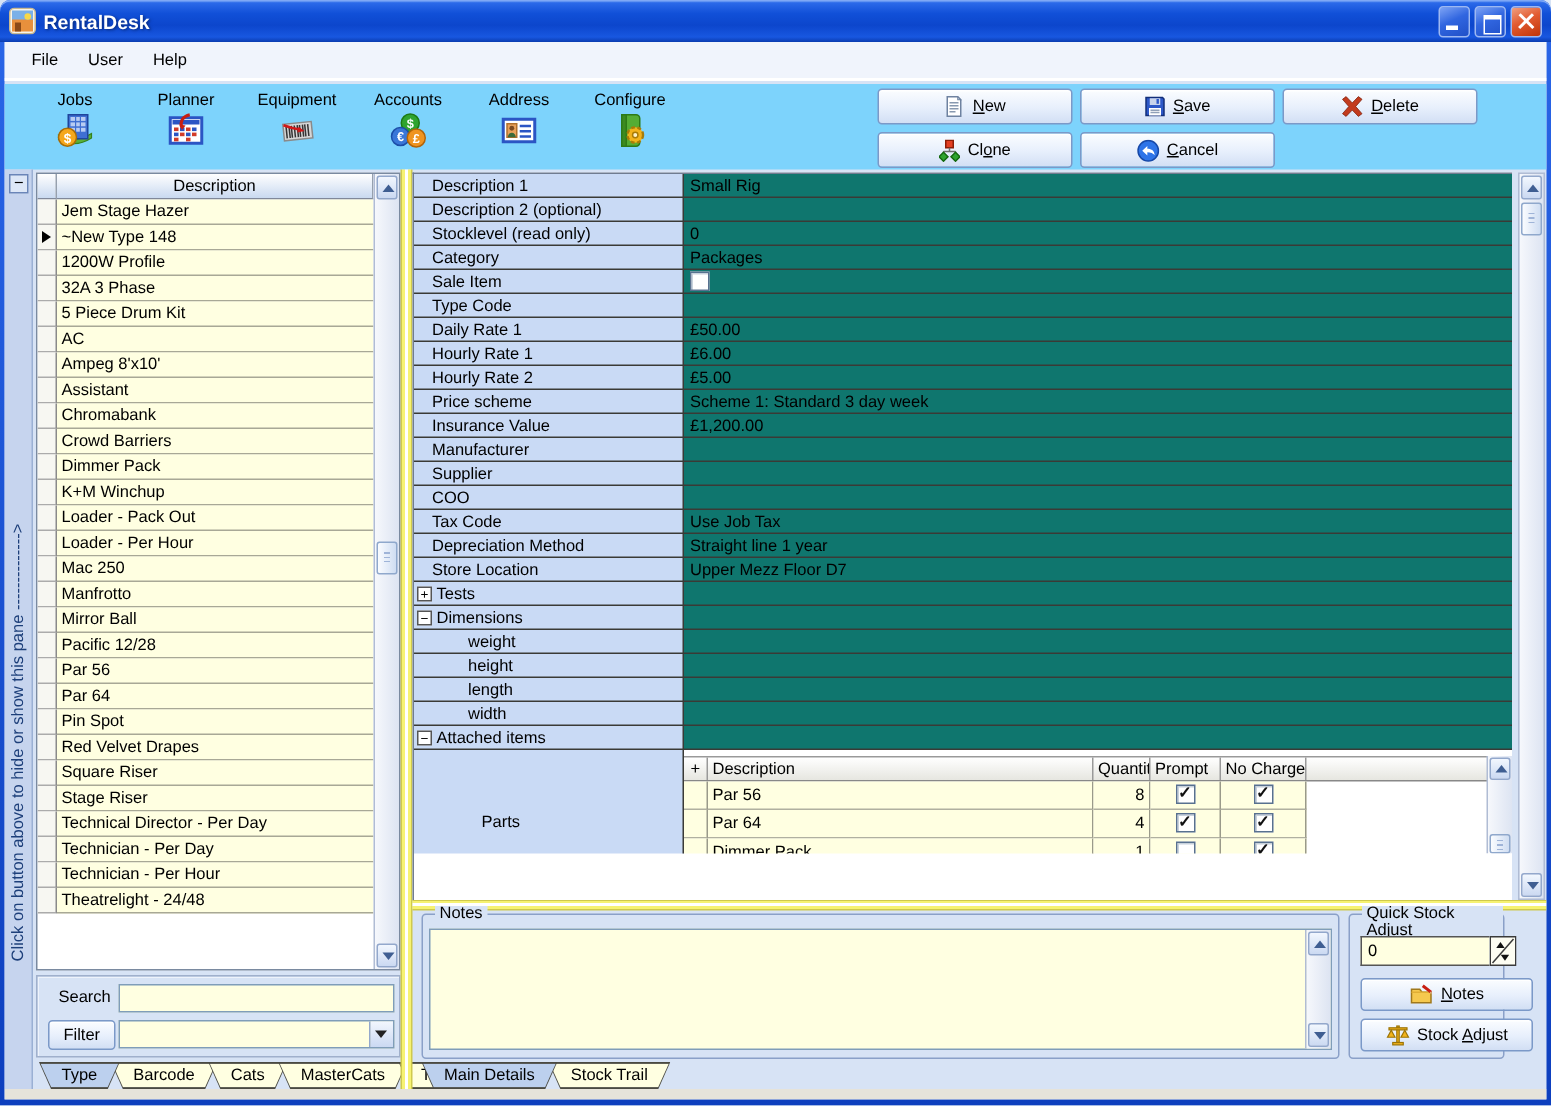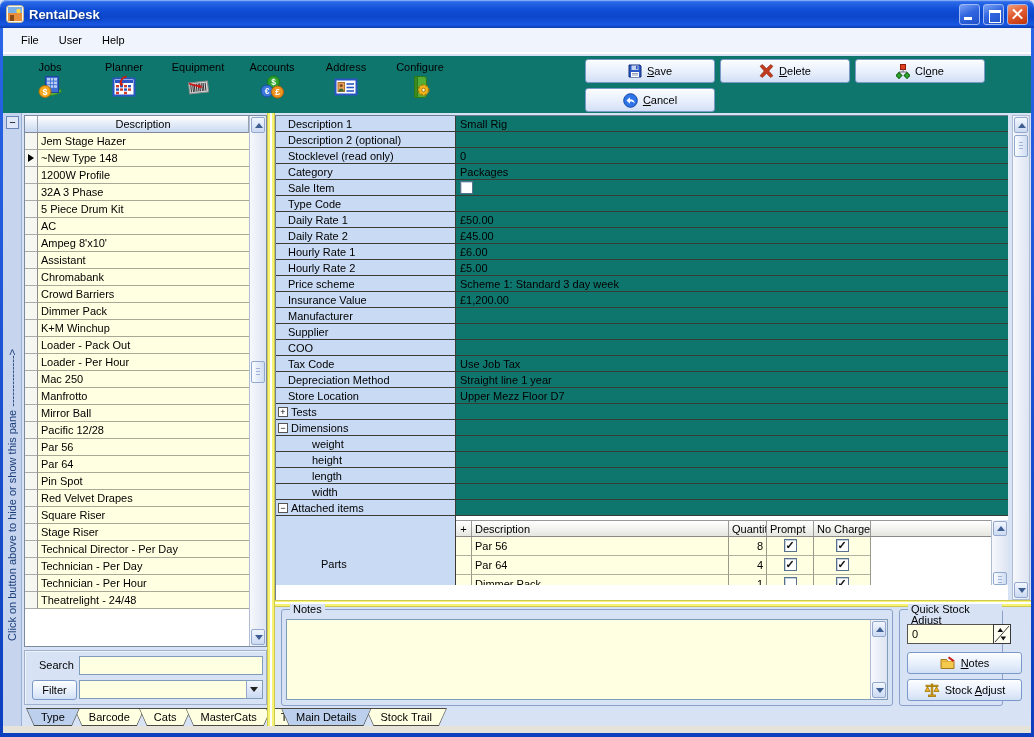--- a/index.html
+++ b/index.html
@@ -20,21 +20,21 @@
   .winbtn.minb::after{content:"";position:absolute;left:4px;bottom:4px;width:8px;height:3px;background:#fff}
   .winbtn.maxb::after{content:"";position:absolute;left:5px;top:5px;width:10px;height:9px;border:1px solid #fff;border-top-width:3px}
   .winbtn.closeb::before,.winbtn.closeb::after{content:"";position:absolute;left:3px;top:8px;width:13px;height:2.4px;background:#fff}
   .winbtn.closeb::before{transform:rotate(45deg)}.winbtn.closeb::after{transform:rotate(-45deg)}
 
   .client{position:absolute;left:3px;top:28px;right:3px;bottom:4px;background:#d7e3f5;overflow:hidden}
 
   
   .menubar{height:26px;background:#f0f4fc;border-bottom:2px solid #fff;display:flex;align-items:center;padding-left:8px}
   .menu-item{padding:4px 10px}
-  .toolbar{position:absolute;left:0;top:28px;right:0;height:57px;background:#0f766e}
+  .toolbar{position:absolute;left:0;top:28px;right:0;height:57px;background:#7dd3fc}
   .navwrap{position:absolute;left:10px;top:3px;display:flex}
   .nav-btn{width:74px;height:52px;display:flex;flex-direction:column;align-items:center;padding-top:2px;border-radius:3px}
   .nav-label{margin-bottom:1px}
   .actions{position:absolute;left:582px;top:3px;display:grid;grid-template-columns:130px 130px 130px;grid-auto-rows:24px;gap:5px 5px}
   .xpbtn{border:1px solid #7b99c8;border-radius:3px;font-size:11px;
     background:linear-gradient(180deg,#fbfdff,#e7effc 55%,#d2dff4);
     display:flex;align-items:center;justify-content:center;gap:5px;box-shadow:inset 0 1px 0 #fff}
 
   
   .main{position:absolute;left:0;top:85px;right:0;bottom:0}
@@ -288,20 +288,35 @@
                 <circle cx="16.5" cy="16" r="5.2" fill="#f2b31c" stroke="#a87c08" stroke-width="1.6" stroke-dasharray="2.6 1.7"></circle>
                 <circle cx="16.5" cy="16" r="1.8" fill="#fdf2c8" stroke="#a87c08"></circle>
               </svg>
             </span>
           </div>
         </div>
       <div class="actions">
           <div class="xpbtn">
             <span class="icon">
               <svg width="14" height="14" viewBox="0 0 14 14">
+                <path d="M2.5 0.5h7l2 2v11h-9z" fill="#fff" stroke="#6e82a0"></path>
+                <path d="M9.5 0.5v2h2z" fill="#cdd8ea" stroke="#6e82a0" stroke-width="0.7"></path>
+                <g stroke="#8899b0">
+                  <line x1="4" y1="4.5" x2="10" y2="4.5"></line>
+                  <line x1="4" y1="6.5" x2="10" y2="6.5"></line>
+                  <line x1="4" y1="8.5" x2="10" y2="8.5"></line>
+                  <line x1="4" y1="10.5" x2="8" y2="10.5"></line>
+                </g>
+              </svg>
+            </span>
+            <span><span></span><span class="u">N</span><span>ew</span></span>
+          </div>
+          <div class="xpbtn">
+            <span class="icon">
+              <svg width="14" height="14" viewBox="0 0 14 14">
                 <path d="M1 1h11l1 1v11H1z" fill="#2d58c8" stroke="#122e78"></path>
                 <rect x="3.5" y="1.5" width="7" height="4.5" fill="#c8d4ec"></rect>
                 <rect x="8" y="2" width="1.6" height="3.2" fill="#2d58c8"></rect>
                 <rect x="3" y="8" width="8" height="5" fill="#fff"></rect>
                 <g stroke="#90a0b8">
                   <line x1="4" y1="9.5" x2="10" y2="9.5"></line>
                   <line x1="4" y1="11" x2="10" y2="11"></line>
                 </g>
               </svg>
             </span>
@@ -536,24 +551,20 @@
                   <span class="cb"></span>
                 </div>
               </div>
               <div class="grow">
                 <div class="glabel">Type Code</div>
                 <div class="gvalue"></div>
               </div>
               <div class="grow">
                 <div class="glabel">Daily Rate 1</div>
                 <div class="gvalue">£50.00</div>
-              </div>
-              <div class="grow">
-                <div class="glabel">Daily Rate 2</div>
-                <div class="gvalue">£45.00</div>
               </div>
               <div class="grow">
                 <div class="glabel">Hourly Rate 1</div>
                 <div class="gvalue">£6.00</div>
               </div>
               <div class="grow">
                 <div class="glabel">Hourly Rate 2</div>
                 <div class="gvalue">£5.00</div>
               </div>
               <div class="grow">

